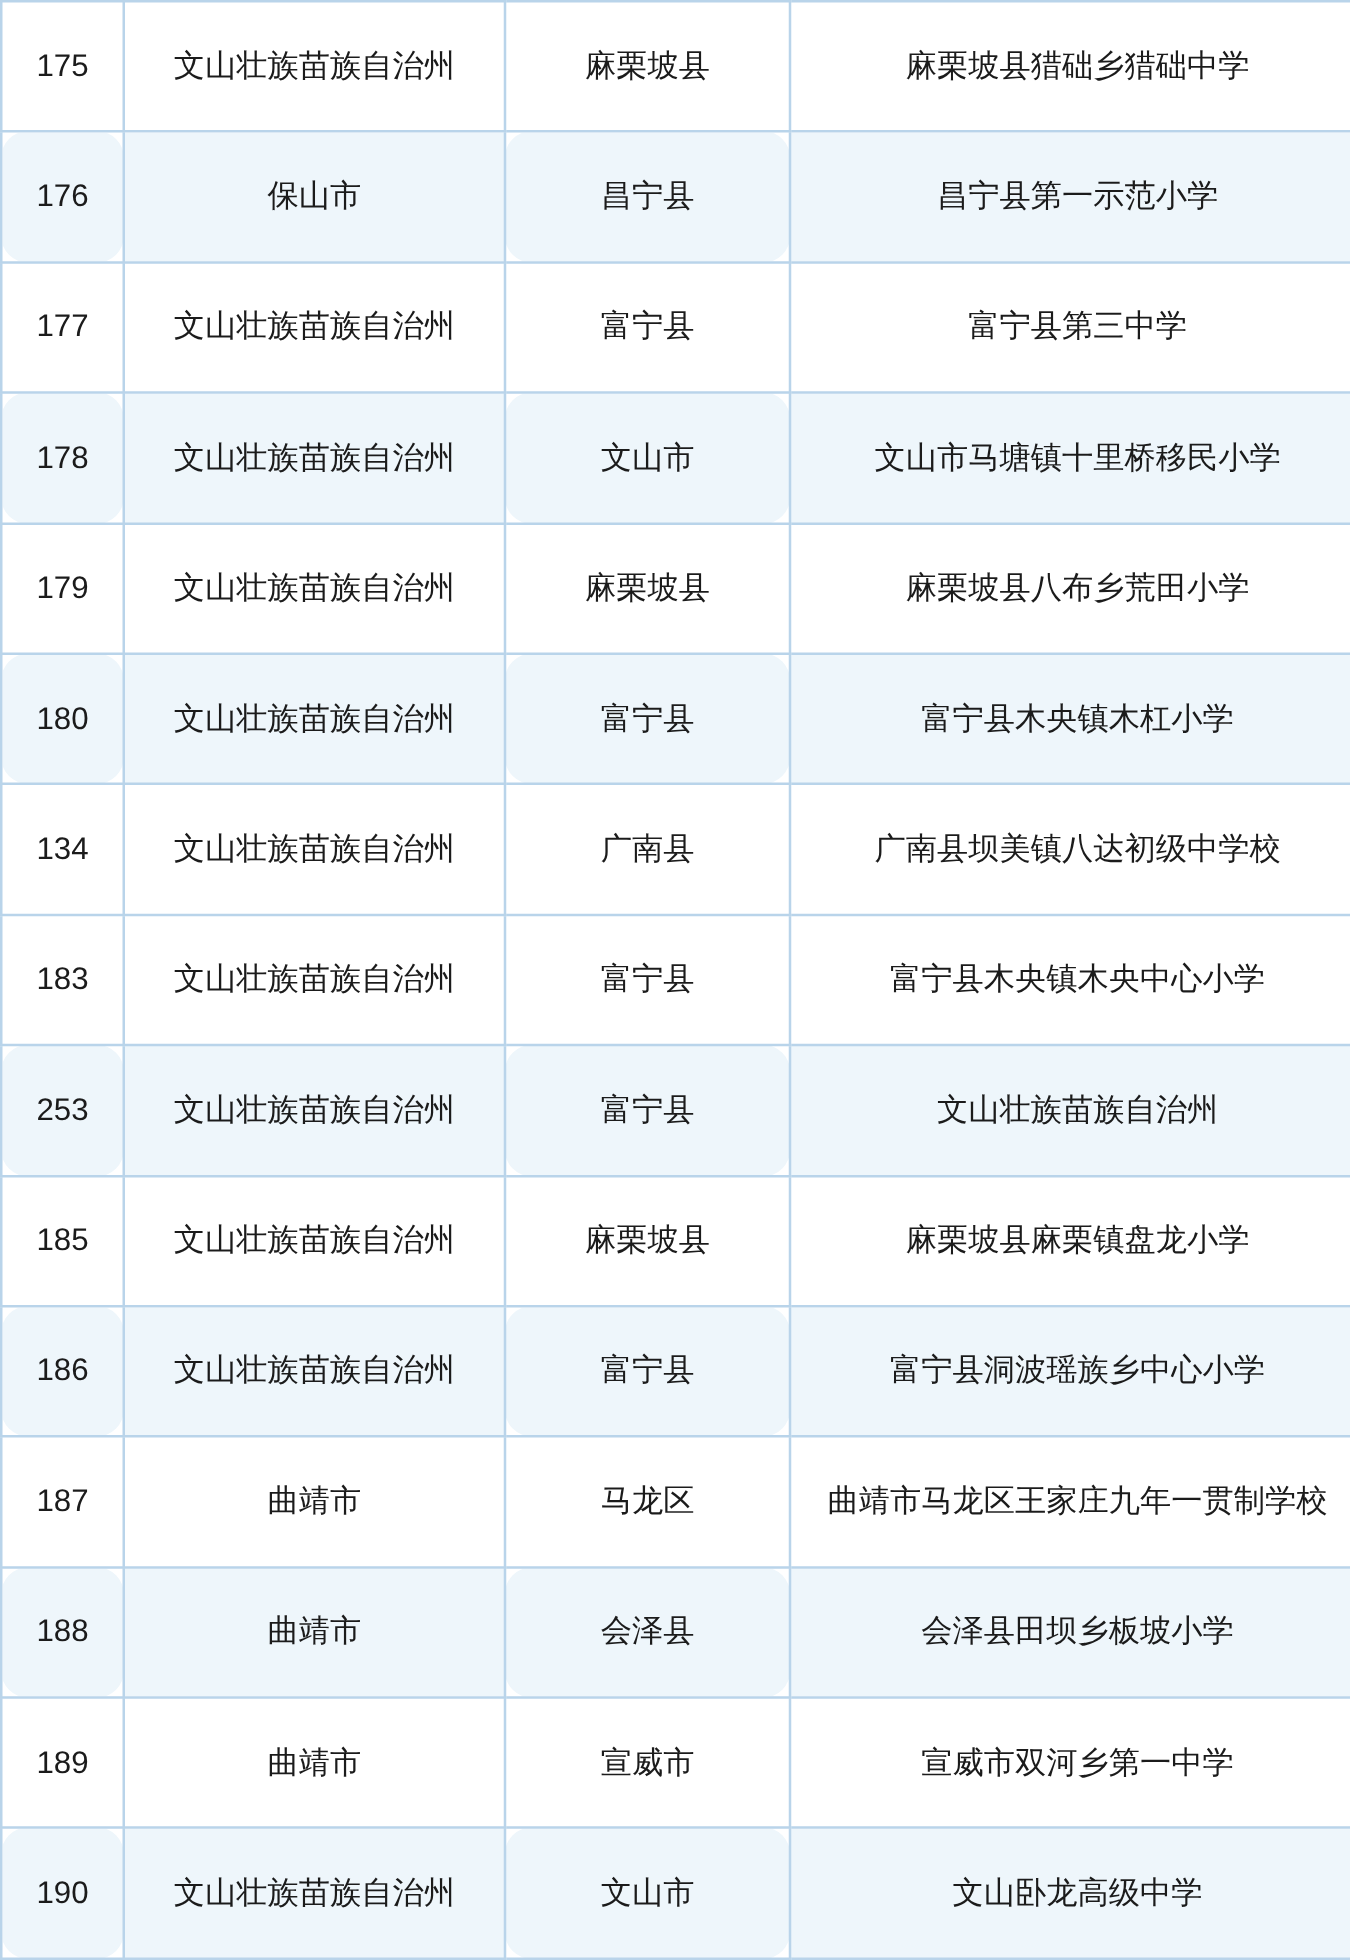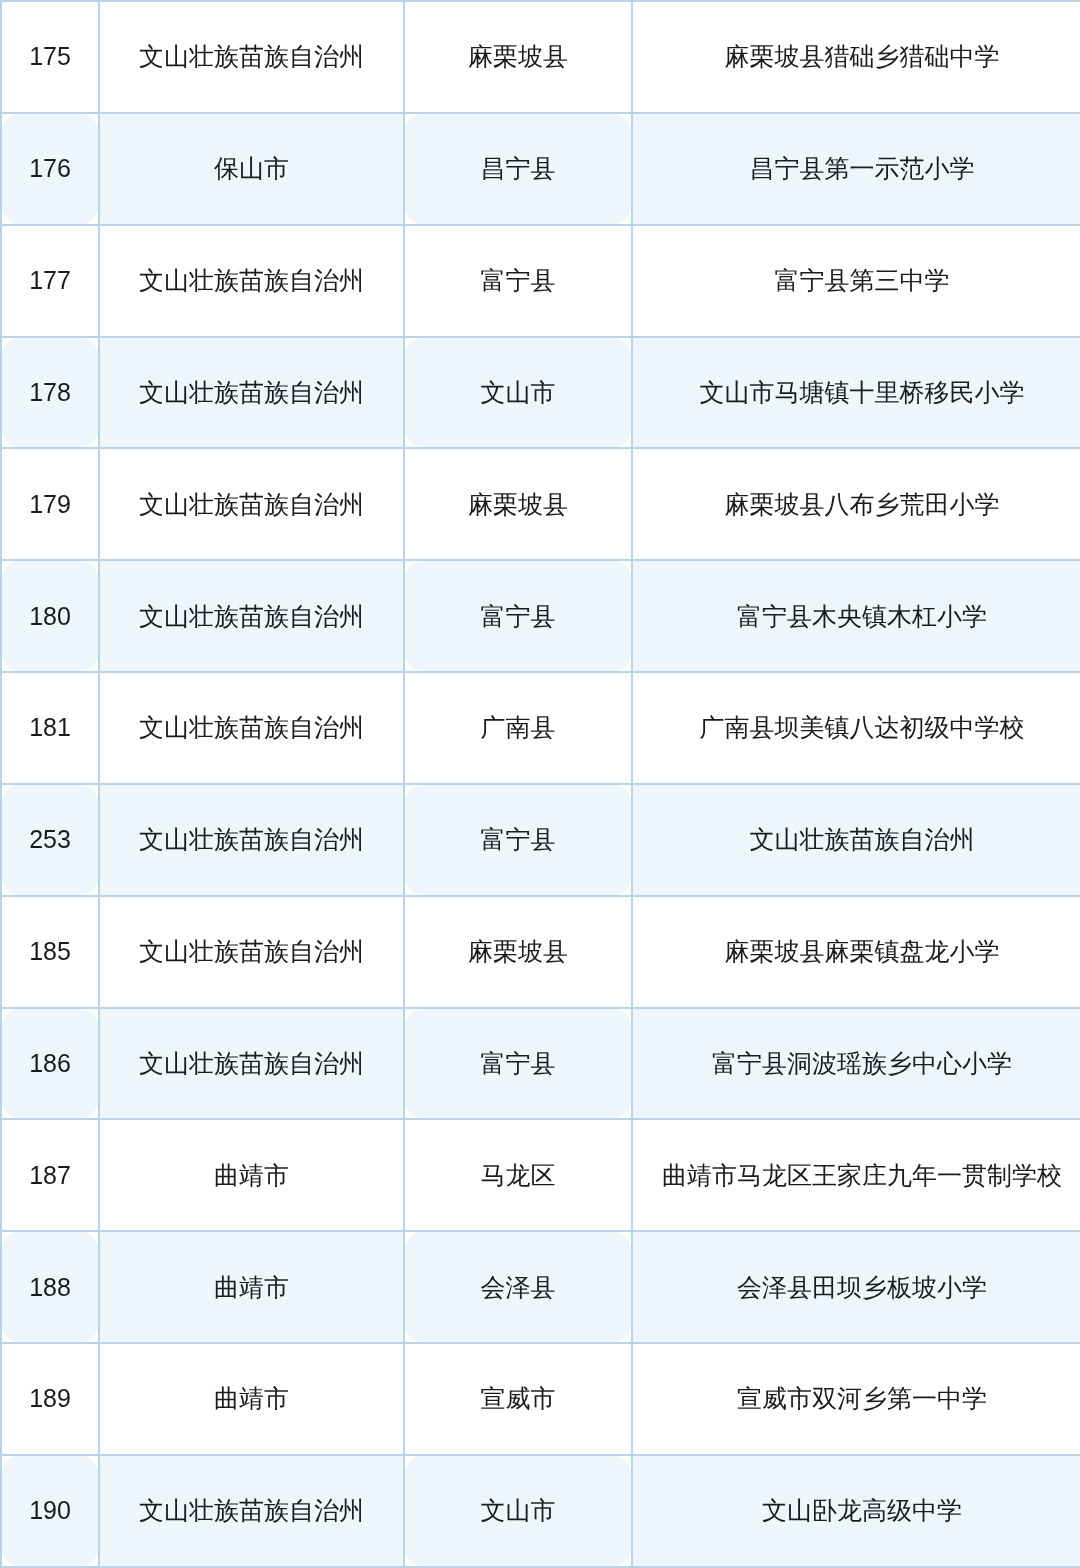--- a/index.html
+++ b/index.html
@@ -81,24 +81,30 @@
         <td class="cell-county">麻栗坡县</td>
         <td class="cell-school">麻栗坡县八布乡荒田小学</td>
       </tr>
       <tr class="row-odd">
         <td class="cell-index">180</td>
         <td class="cell-city">文山壮族苗族自治州</td>
         <td class="cell-county">富宁县</td>
         <td class="cell-school">富宁县木央镇木杠小学</td>
       </tr>
       <tr class="row-even">
-        <td class="cell-index">181</td>
+        <td class="cell-index">134</td>
         <td class="cell-city">文山壮族苗族自治州</td>
         <td class="cell-county">广南县</td>
         <td class="cell-school">广南县坝美镇八达初级中学校</td>
+      </tr>
+      <tr class="row-even">
+        <td class="cell-index">183</td>
+        <td class="cell-city">文山壮族苗族自治州</td>
+        <td class="cell-county">富宁县</td>
+        <td class="cell-school">富宁县木央镇木央中心小学</td>
       </tr>
       <tr class="row-odd">
         <td class="cell-index">253</td>
         <td class="cell-city">文山壮族苗族自治州</td>
         <td class="cell-county">富宁县</td>
         <td class="cell-school">文山壮族苗族自治州</td>
       </tr>
       <tr class="row-even">
         <td class="cell-index">185</td>
         <td class="cell-city">文山壮族苗族自治州</td>

